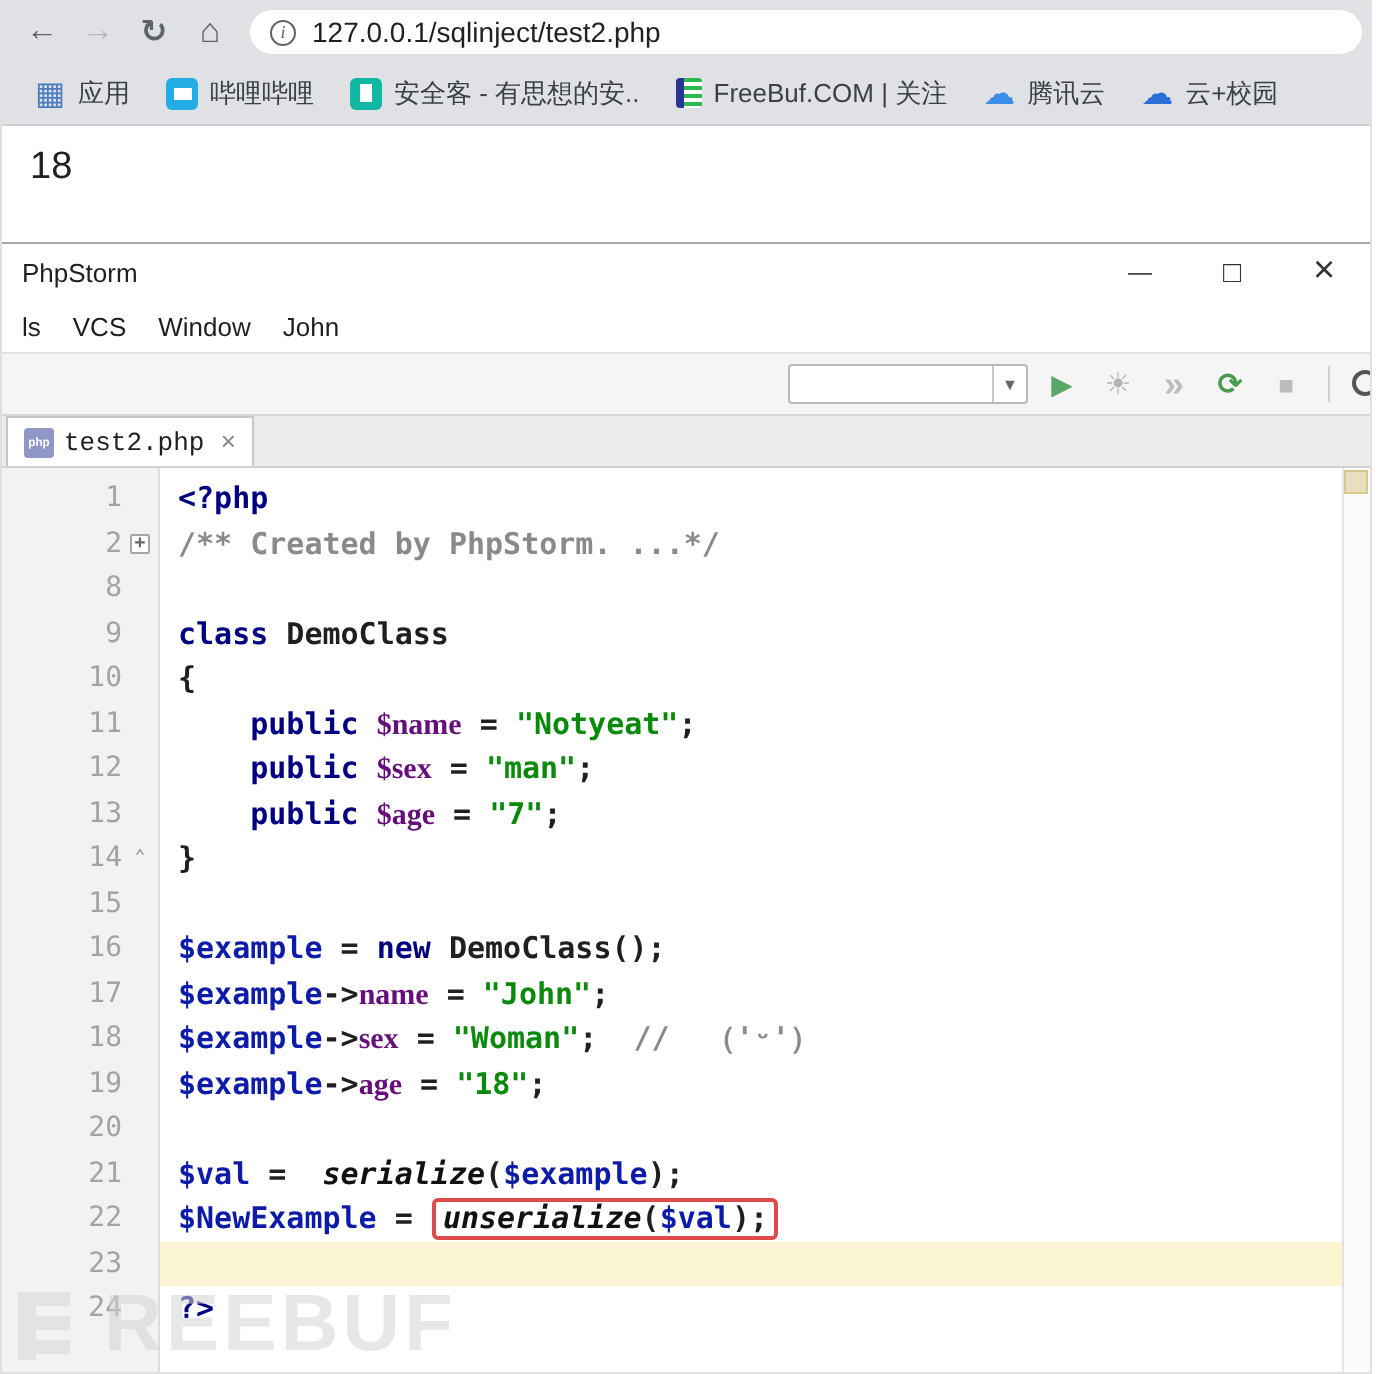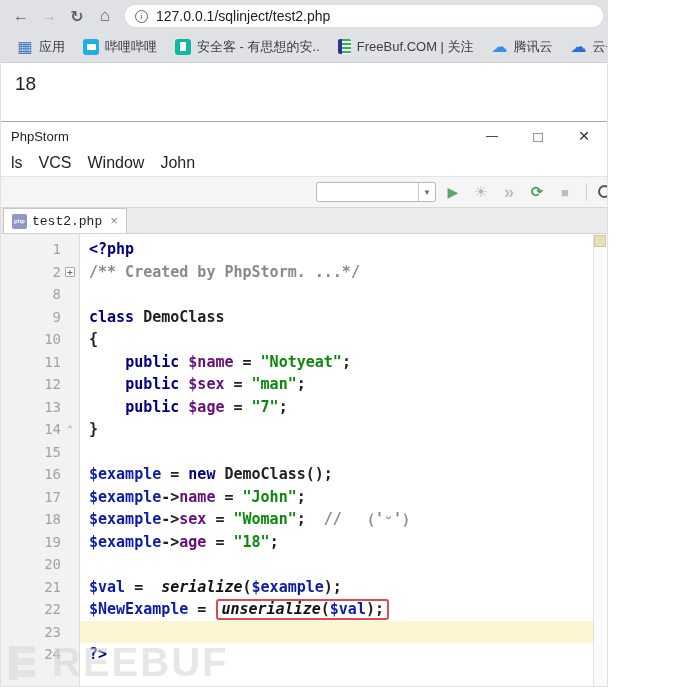--- a/index.html
+++ b/index.html
@@ -1,17 +1,17 @@
 <!DOCTYPE html>
 <html><head>
 <meta charset="utf-8">
 <style>
   * { box-sizing: border-box; margin: 0; padding: 0; }
   body { font-family: "Liberation Sans", "DejaVu Sans", sans-serif; background: #fff; }
-  .screen { width: 608px; height: 687px; overflow: hidden; position: relative; background: #d946ef; border: 1px solid #e0e0e0; }
+  .screen { width: 686px; height: 687px; overflow: hidden; position: relative; background: #d946ef; border: 1px solid #e0e0e0; }
 
   
   .browser-nav { height: 30px; background: #dfe1e5; display: flex; align-items: center; padding: 0 4px 0 8px; gap: 4px; }
   .nav-btn { width: 24px; height: 24px; display: flex; align-items: center; justify-content: center; font-size: 16px; color: #5f6368; border-radius: 50%; }
   .nav-btn.disabled { color: #b4b8bd; }
   .back-icon::before { content: "←"; font-weight: bold; }
   .forward-icon::before { content: "→"; font-weight: bold; }
   .refresh-icon::before { content: "↻"; font-weight: bold; }
   .home-icon::before { content: "⌂"; font-size: 17px; }
   .address-bar { flex: 1; height: 22px; background: #fff; border-radius: 11px; display: flex; align-items: center; padding: 0 10px; gap: 8px; margin-left: 4px; }
@@ -37,21 +37,21 @@
   .ide { border-top: 1px solid #a9a9a9; }
   .titlebar { height: 28px; background: #ffffff; display: flex; align-items: center; padding-left: 10px; }
   .window-title { font-size: 13px; color: #1f1f1f; }
   .win-controls { margin-left: auto; display: flex; }
   .win-btn { width: 46px; height: 28px; display: flex; align-items: center; justify-content: center; color: #333; font-size: 14px; }
   .minimize-icon::before { content: "—"; font-size: 12px; }
   .maximize-icon::before { content: "□"; font-size: 15px; }
   .close-icon::before { content: "×"; font-size: 19px; }
 
   .menubar { height: 26px; background: #fff; display: flex; align-items: center; padding-left: 2px; }
-  .menu-item { font-size: 16px; color: #1f1f1f; padding: 3px 8px; }
+  .menu-item { font-size: 13px; color: #1f1f1f; padding: 3px 8px; }
 
   .toolbar { height: 32px; background: #f5f5f5; border-top: 1px solid #e3e3e3; border-bottom: 1px solid #d6d6d6; display: flex; align-items: center; padding: 0 0 0 8px; }
   .toolbar-right { margin-left: auto; display: flex; align-items: center; gap: 6px; }
   .run-combo { width: 120px; height: 20px; background: #fff; border: 1px solid #b9b9b9; border-radius: 2px; display: flex; }
   .combo-value { flex: 1; }
   .combo-arrow { width: 17px; border-left: 1px solid #c9c9c9; color: #666; font-size: 8px; display: flex; align-items: center; justify-content: center; }
   .combo-arrow::before { content: "▼"; }
   .tb-icon { width: 22px; height: 22px; display: flex; align-items: center; justify-content: center; }
   .run-icon::before { content: "▶"; color: #59a869; font-size: 14px; }
   .coverage-icon::before { content: "☀"; color: #b5b5b5; font-size: 15px; }
@@ -78,21 +78,21 @@
                font-family: "DejaVu Sans Mono", monospace; font-size: 15px; font-weight: 600; }
   .code-line.hl { background: linear-gradient(90deg, transparent 0 79px, rgba(252,244,205,0.92) 79px); }
   .gutter { width: 78px; flex: none; display: flex; align-items: center; justify-content: flex-end; }
   .num { color: #a3a3a3; font-size: 14px; font-weight: 400; text-align: right; }
   .fold { width: 18px; flex: none; text-align: center; color: #9c9c9c; font-size: 10px; line-height: 10px; }
   .fold.plus { width: 10px; height: 10px; border: 1px solid #a6a6a6; border-radius: 1px; background: #fff; margin: 0 4px; font-size: 9px; line-height: 8px; color: #666; }
   .fold.end { font-size: 9px; }
   .codepart { padding-left: 10px; white-space: pre; color: #1f1f1f; }
   .k  { color: #000080; font-weight: 700; }
   .v  { color: #0d1ca8; font-weight: 700; }
-  .f  { color: #660e7a; font-weight: 700; }
+  .f  { color: #660e7a; font-weight: 700; font-family: Liberation Serif, serif; }
   .s  { color: #0a8a0a; font-weight: 700; }
   .c  { color: #8a8a8a; }
   .fn { color: #111; font-style: italic; }
   .pl { color: #1f1f1f; }
   .redbox { display: inline-block; line-height: 17px; padding: 0 3px; margin: 0 1px; border: 2px solid #df4b4b; border-radius: 3px; }
 
   .watermark { position: absolute; left: 8px; bottom: 4px; z-index: 2; display: flex; align-items: center; gap: 17px; opacity: 0.55; pointer-events: none; }
   .freebuf-logo { width: 26px; height: 34px; border-left: 9px solid #d7d7d7; background: repeating-linear-gradient(180deg, #d7d7d7 0 7px, transparent 7px 12px); }
   .watermark-text { font-size: 40px; font-weight: 800; letter-spacing: 2px; color: #d4d4d4; }
 

